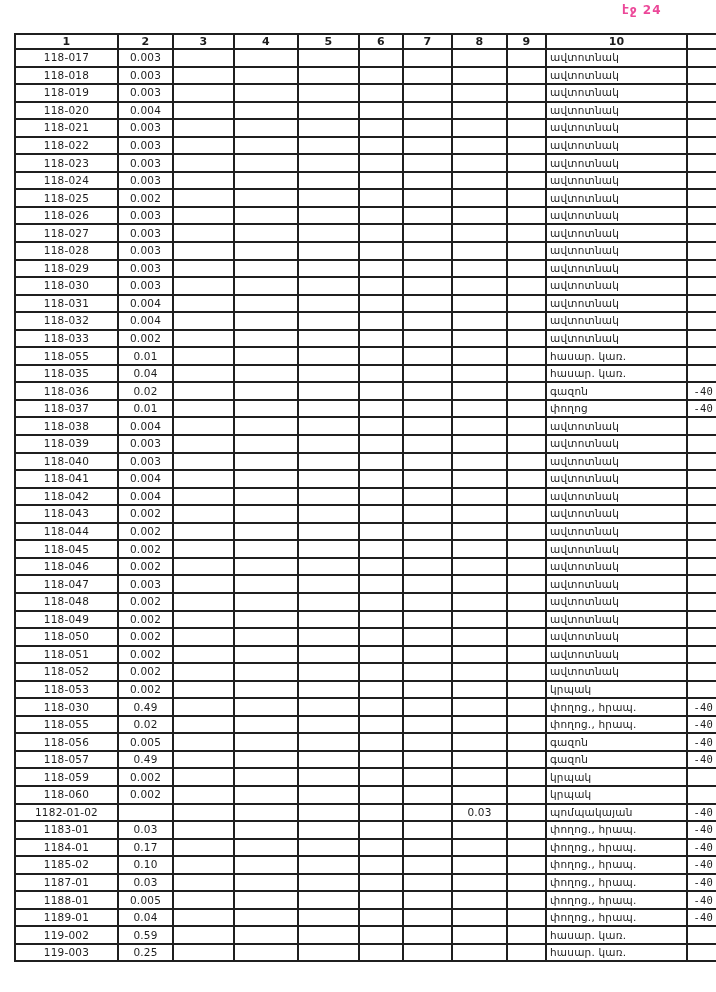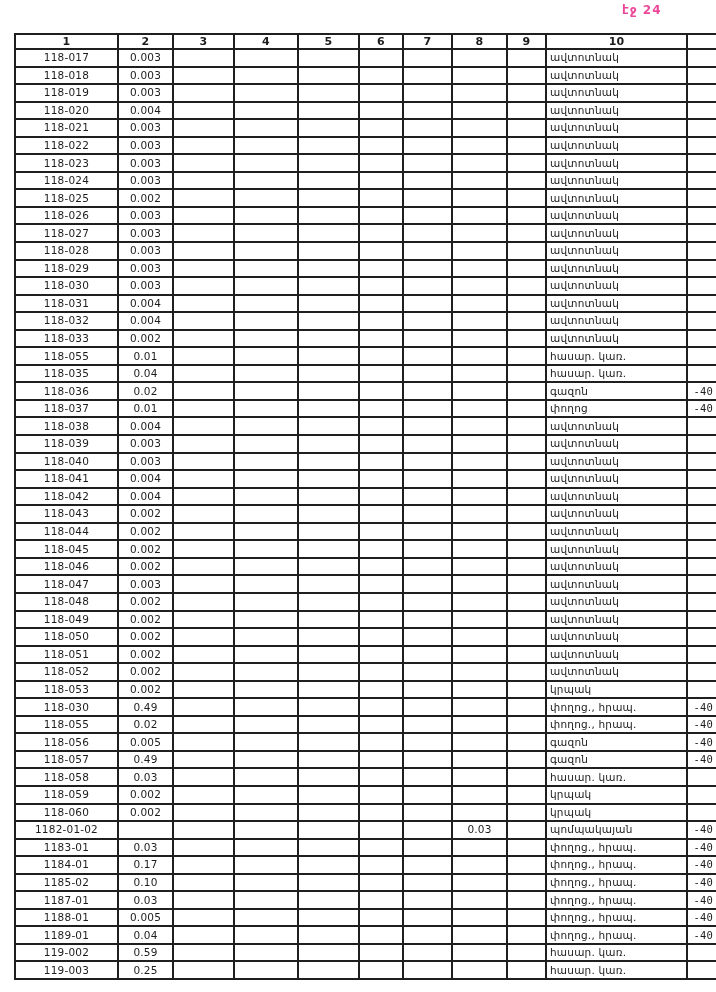--- a/index.html
+++ b/index.html
@@ -631,33 +631,20 @@
           <td class="c-mid"></td>
           <td class="c-mid"></td>
           <td class="c-mid"></td>
           <td class="c-mid"></td>
           <td class="c-num"></td>
           <td class="c-mid"></td>
           <td class="c-use">գազոն</td>
           <td class="note-cell">-40</td>
         </tr>
         <tr>
-          <td class="c-id">118-058</td>
-          <td class="c-num">0.03</td>
-          <td class="c-mid"></td>
-          <td class="c-mid"></td>
-          <td class="c-mid"></td>
-          <td class="c-mid"></td>
-          <td class="c-mid"></td>
-          <td class="c-num"></td>
-          <td class="c-mid"></td>
-          <td class="c-use">հասար. կառ.</td>
-          <td class="note-cell"></td>
-        </tr>
-        <tr>
           <td class="c-id">118-059</td>
           <td class="c-num">0.002</td>
           <td class="c-mid"></td>
           <td class="c-mid"></td>
           <td class="c-mid"></td>
           <td class="c-mid"></td>
           <td class="c-mid"></td>
           <td class="c-num"></td>
           <td class="c-mid"></td>
           <td class="c-use">կրպակ</td>

